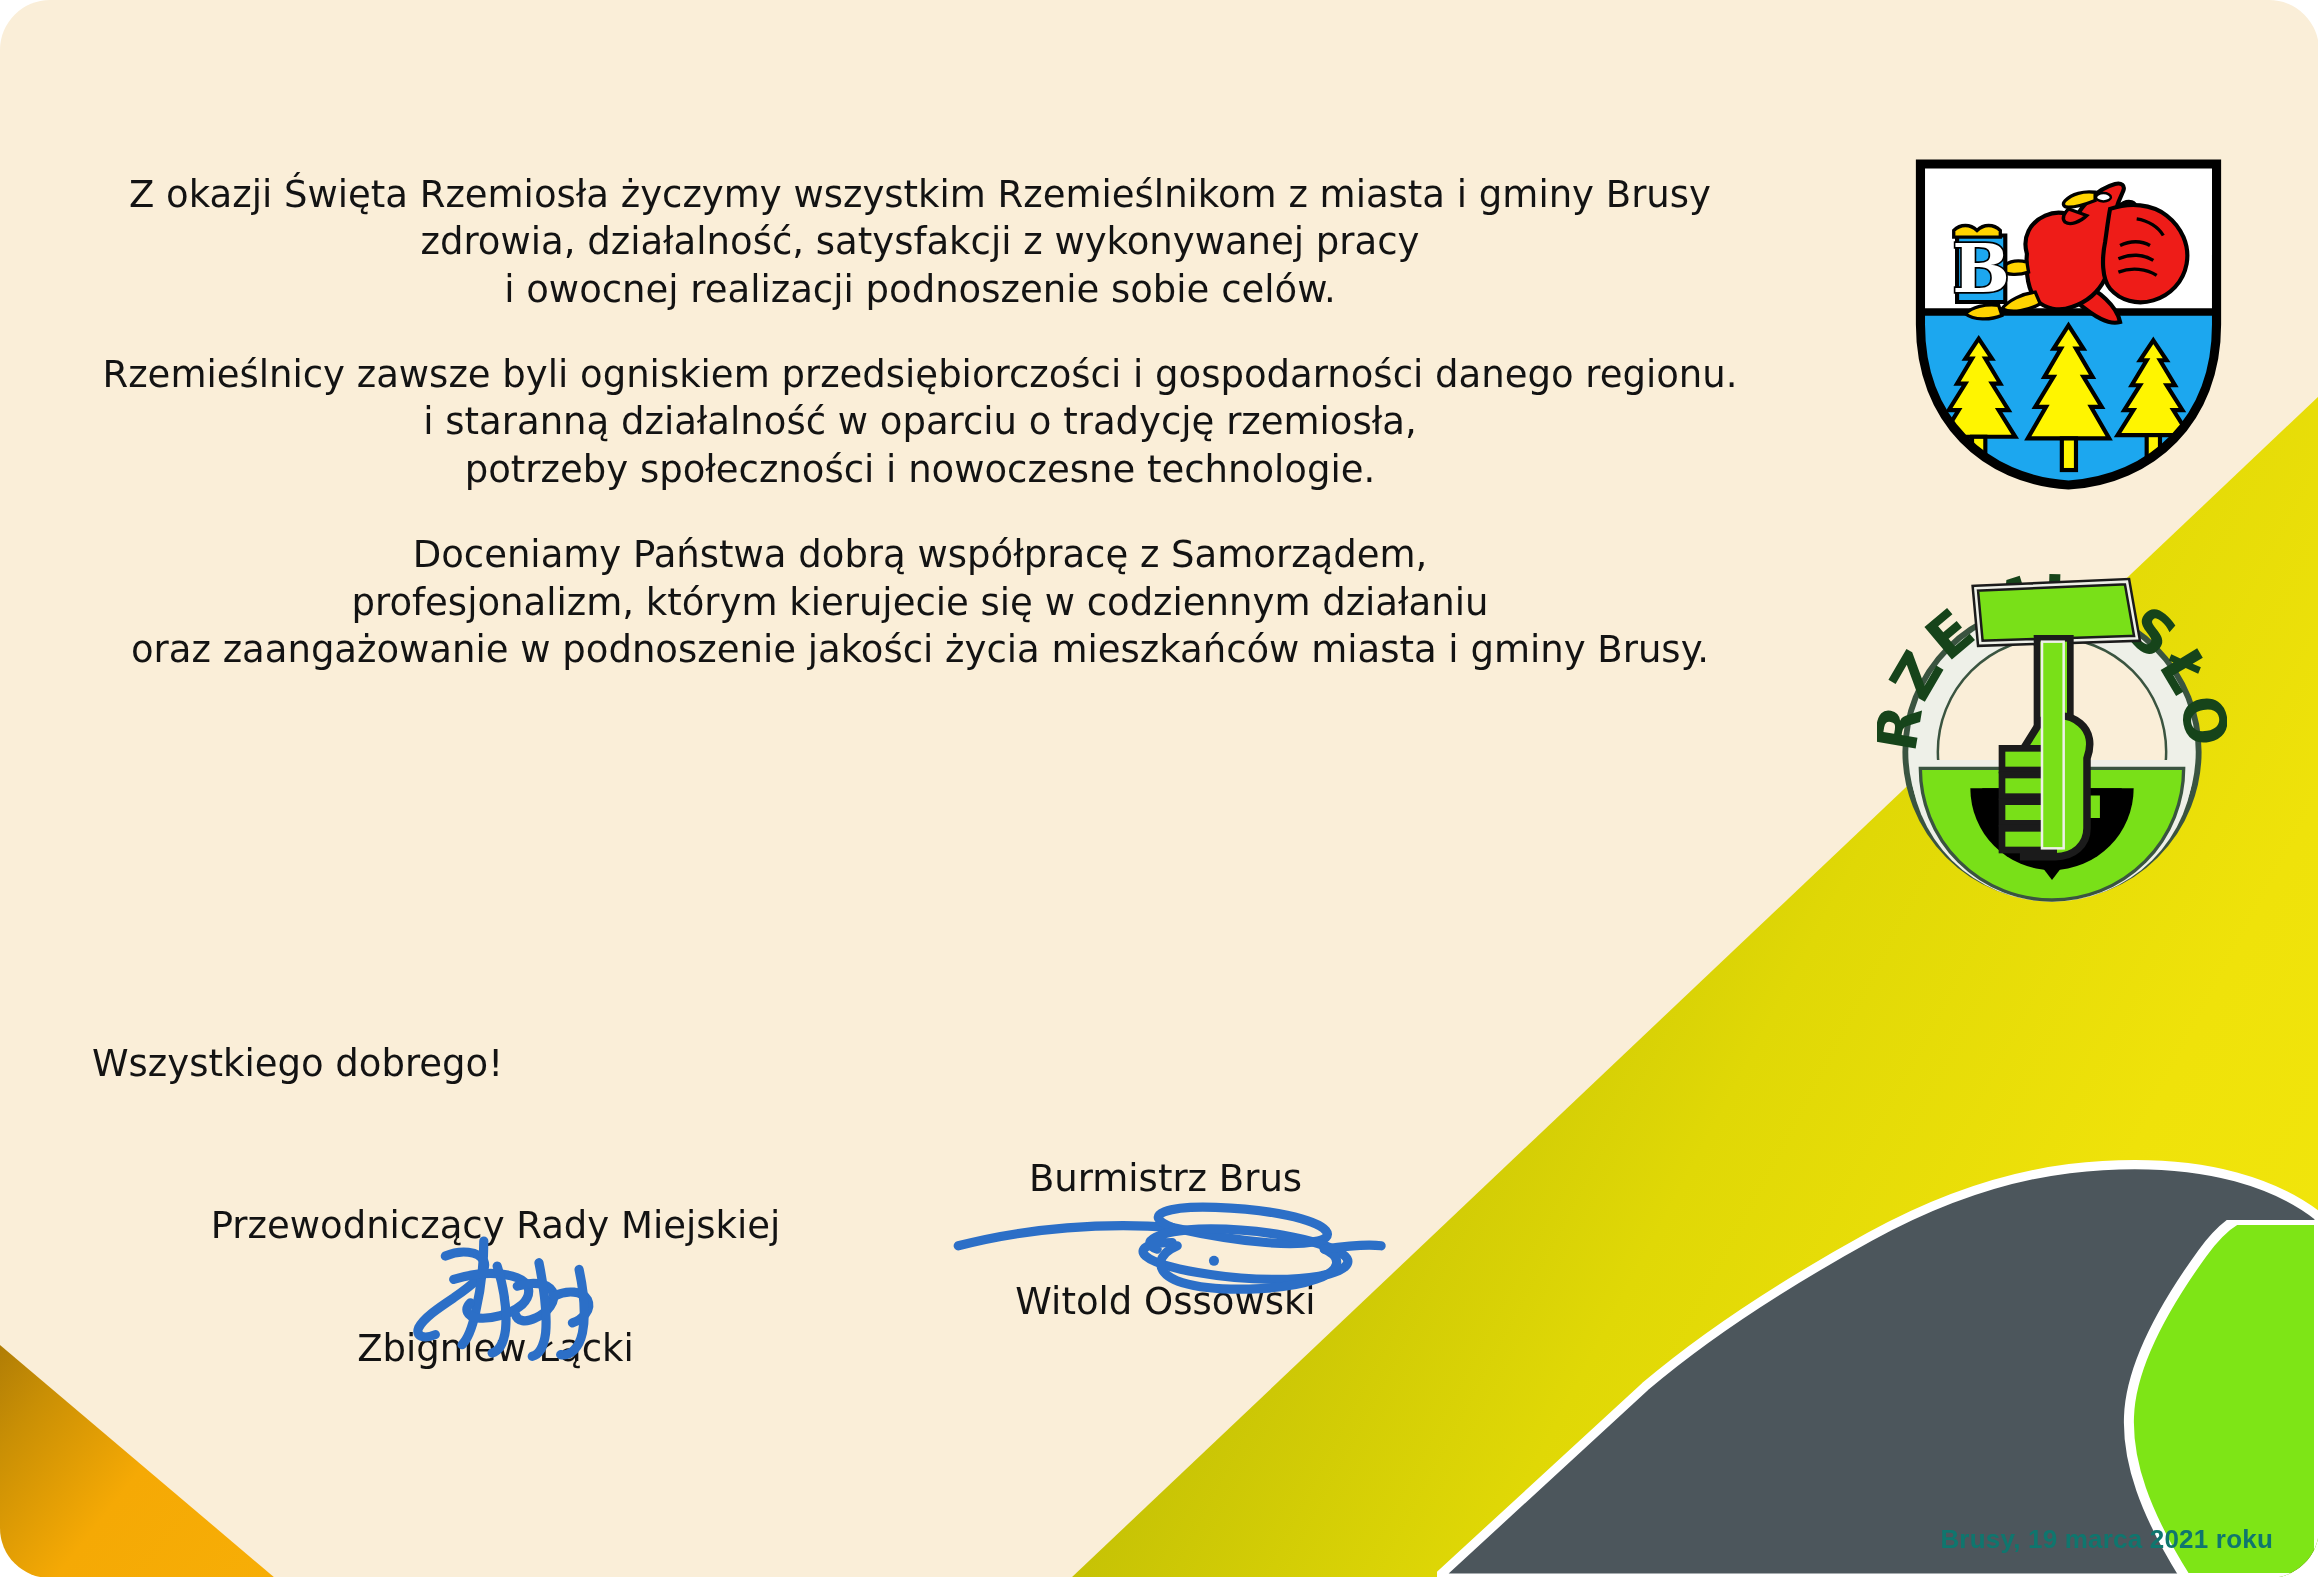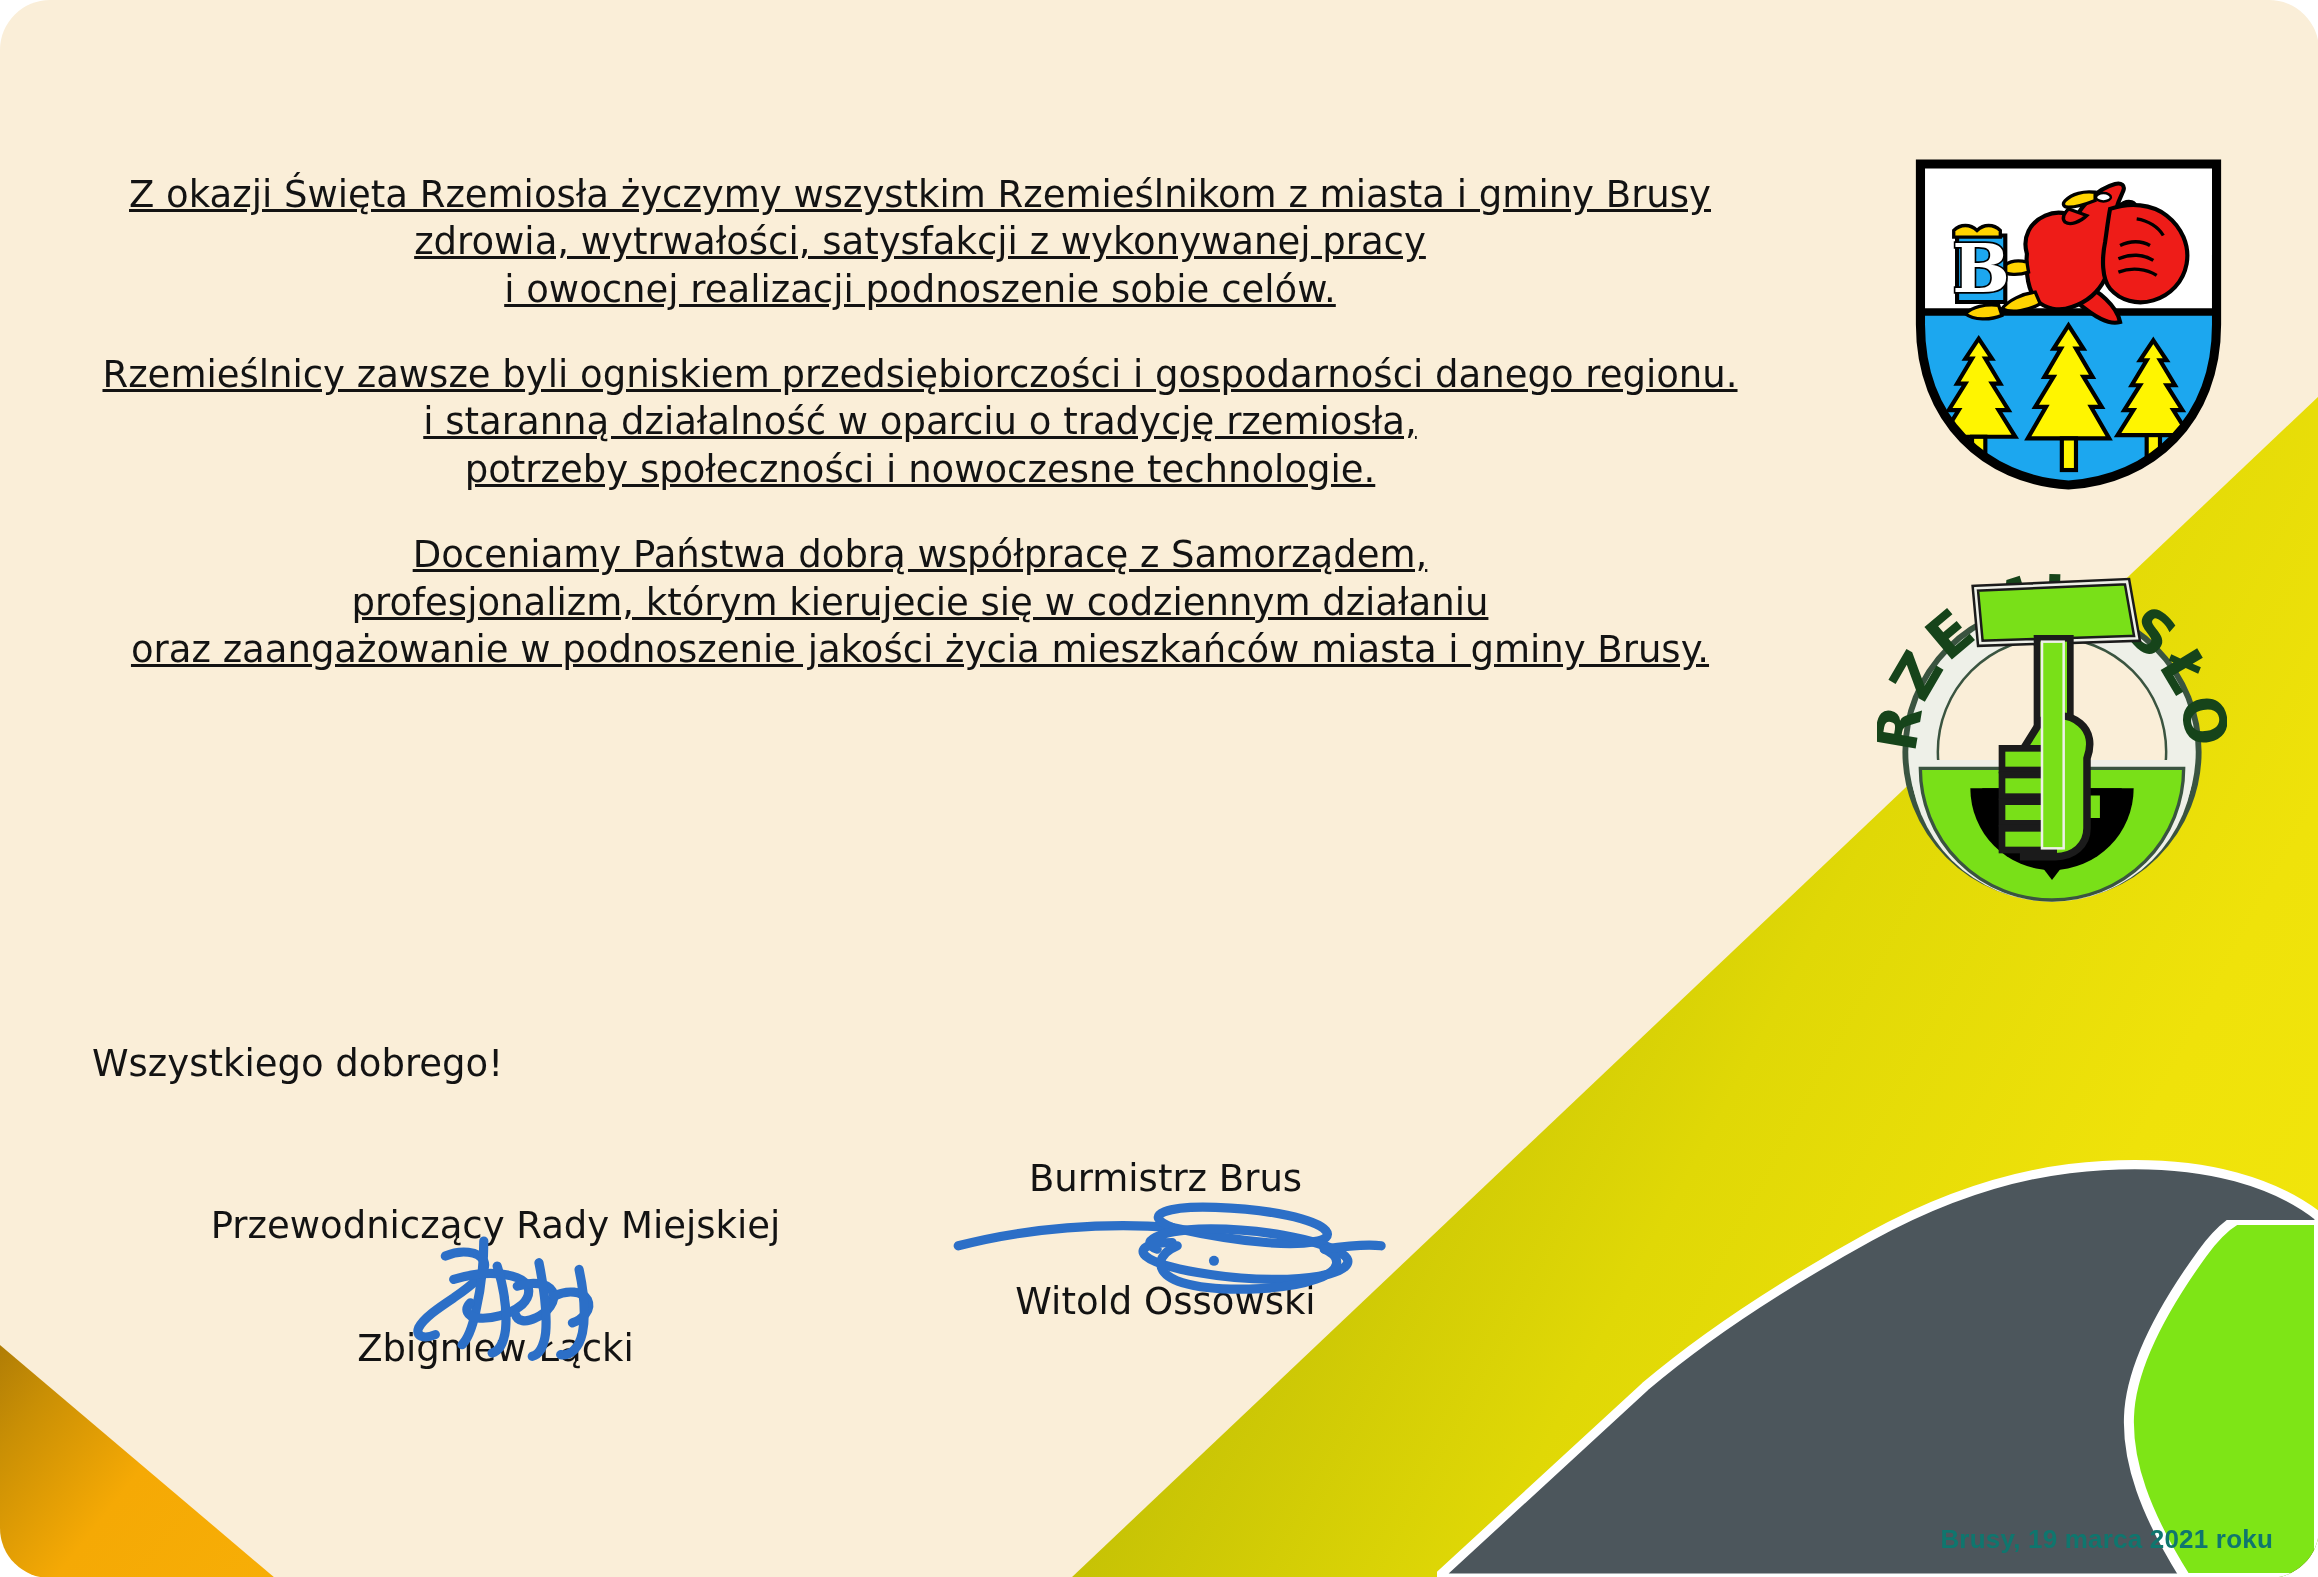--- a/index.html
+++ b/index.html
@@ -55,21 +55,21 @@
   #letter-body{
     position:absolute;left:92px;top:171px;width:1656px;
     text-align:center;
     color:#131313;
     font-family:"DejaVu Sans", sans-serif;
     font-size:37px;
     line-height:1.28;
   }
   .para{margin:0 0 38px 0;}
   .para:last-of-type{margin-bottom:3px;}
-  .line{display:block;white-space:nowrap;text-decoration:underline;}
+  .line{display:block;white-space:nowrap;}
 
   #closing-line{
     position:absolute;left:92px;top:1042px;width:1656px;
     color:#131313;
     font-family:"DejaVu Sans", sans-serif;font-size:37px;
     white-space:nowrap;
   }
 
   
   #signature-area{
@@ -224,21 +224,21 @@
       </g>
 
       <rect x="198" y="86" width="26" height="248" fill="#79e018" stroke="#eef0e8" stroke-width="3"></rect>
     </svg>
   </div>
 
   <div id="letter-body">
 
     <p class="para">
       <span class="line">Z okazji Święta Rzemiosła życzymy wszystkim Rzemieślnikom z miasta i gminy Brusy</span>
-      <span class="line">zdrowia, wytrwałości, satysfakcji z wykonywanej pracy</span>
+      <span class="line">zdrowia, działalność, satysfakcji z wykonywanej pracy</span>
       <span class="line">i owocnej realizacji podnoszenie sobie celów.</span>
     </p>
 
     <p class="para">
       <span class="line">Rzemieślnicy zawsze byli ogniskiem przedsiębiorczości i gospodarności danego regionu.</span>
       <span class="line">i staranną działalność w oparciu o tradycję rzemiosła,</span>
       <span class="line">potrzeby społeczności i nowoczesne technologie.</span>
     </p>
 
     <p class="para">

